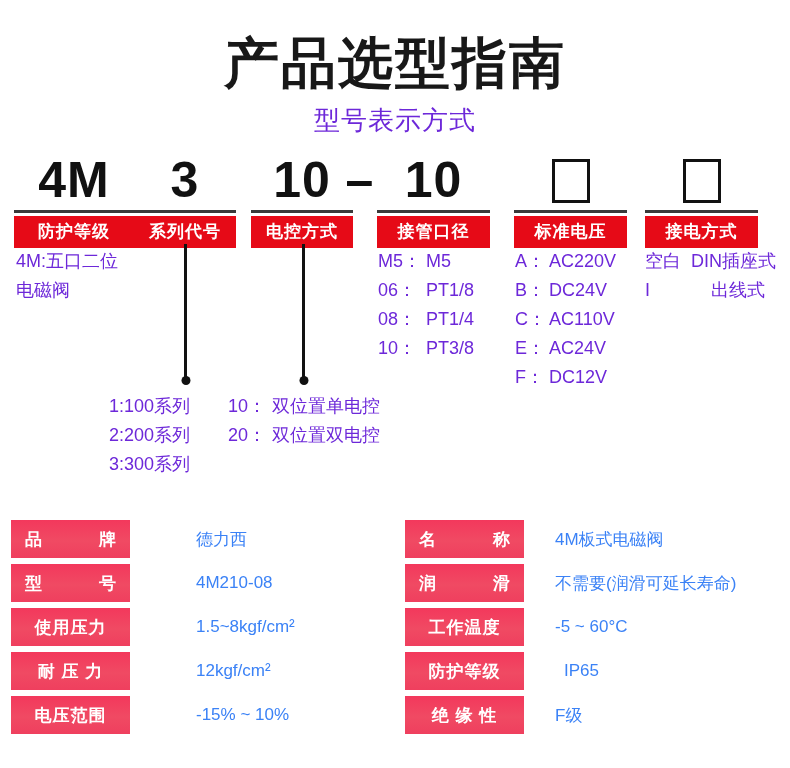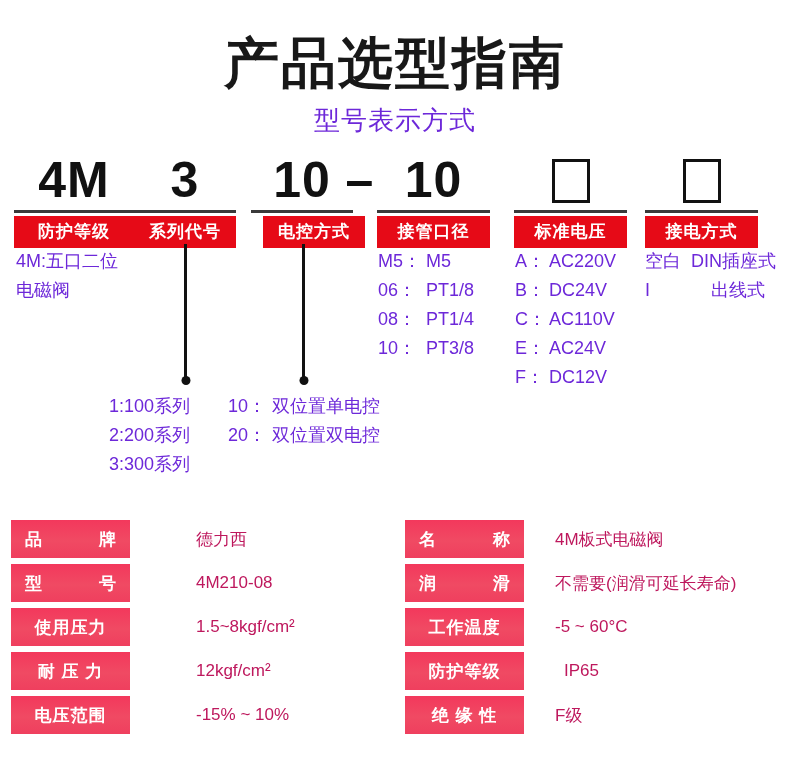--- a/index.html
+++ b/index.html
@@ -157,21 +157,21 @@
   .spec-label.tight {
     justify-content: center;
     letter-spacing: 1px;
     padding: 0 8px;
   }
   .spec-label span {
     display: inline-block;
   }
   .spec-value {
     font-size: 17px;
-    color: #be185d;
+    color: #3b82f6;
     padding-left: 0;
     white-space: nowrap;
   }
 </style>
 </head>
 <body>
 
 <div class="header">
   <div class="main-title">产品选型指南</div>
   <div class="sub-title">型号表示方式</div>
@@ -194,21 +194,21 @@
   <div class="code-col" style="left:251px; width:102px;">
     <div class="code-glyph">10</div>
     <div class="code-rule"></div>
     <div class="tag" style="visibility:hidden">接管口径</div>
   </div>
 
   <div class="code-col" style="left:340px; width:40px;">
     <div class="code-glyph">–</div>
   </div>
 
-  <div class="code-col" style="left:263px; width:102px; top:0;">
+  <div class="code-col" style="left:251px; width:102px; top:0;">
     <div class="code-glyph" style="visibility:hidden">.</div>
     <div class="code-rule" style="visibility:hidden"></div>
     <div class="tag">电控方式</div>
   </div>
 
   <div class="code-col" style="left:377px; width:113px;">
     <div class="code-glyph">10</div>
     <div class="code-rule"></div>
     <div class="tag">接管口径</div>
   </div>

